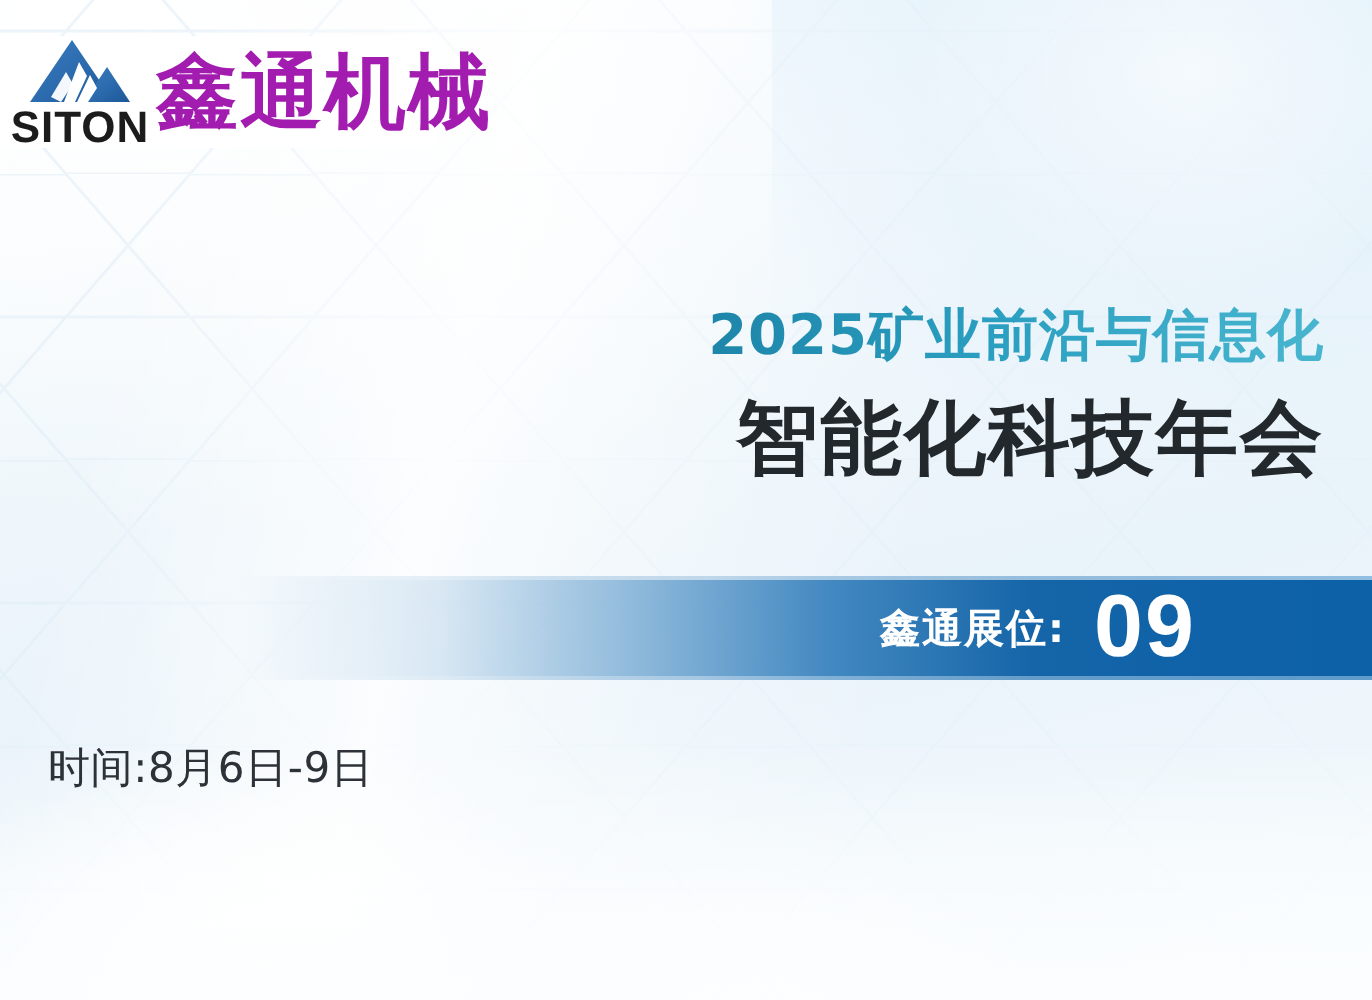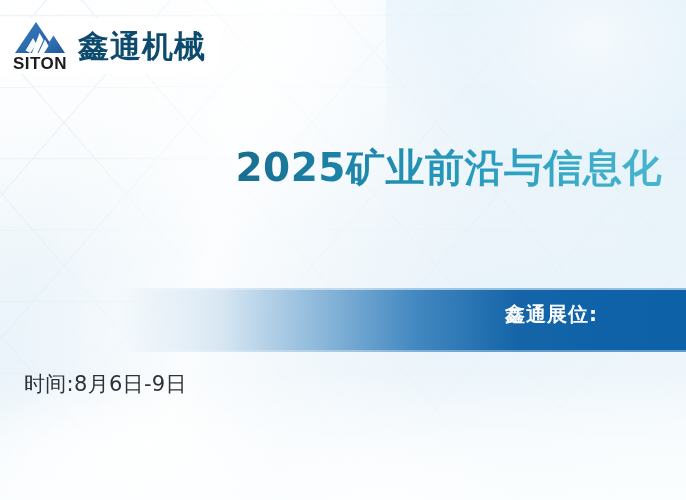--- a/index.html
+++ b/index.html
@@ -91,49 +91,49 @@
     flex: 0 0 60px;
     display: flex;
     flex-direction: column;
     align-items: center;
     justify-content: center;
   }
   .logo-mark svg { display: block; }
   .logo-siton {
     font-family: "Liberation Sans", "DejaVu Sans", sans-serif;
     font-weight: 700;
-    font-size: 17px;
+    font-size: 22px;
     letter-spacing: 0.5px;
     color: #1c1c1c;
     line-height: 1;
     margin-top: 1px;
   }
   .logo-cn {
     font-family: "DejaVu Sans", "Liberation Sans", sans-serif;
     font-weight: 700;
-    font-size: 31px;
-    letter-spacing: 1px;
-    color: #0c4a6e;
+    font-size: 41px;
+    letter-spacing: 1px;
+    color: #a21caf;
     line-height: 1;
     margin-left: 8px;
     white-space: nowrap;
   }
 
   
   .headline {
     position: absolute;
     left: 0;
     right: 24px;
     top: 143px;
     text-align: right;
   }
   .title-1 {
     font-family: "DejaVu Sans", "Liberation Sans", sans-serif;
     font-weight: 700;
-    font-size: 39px;
+    font-size: 28px;
     line-height: 50px;
     letter-spacing: 0.5px;
     white-space: nowrap;
     background: linear-gradient(96deg, #11405c 0%, #17506f 16%, #1a7fa3 48%, #2a9ec0 74%, #49b6cf 100%);
     -webkit-background-clip: text;
     background-clip: text;
     color: transparent;
     -webkit-text-fill-color: transparent;
   }
   .title-2 {
@@ -145,21 +145,21 @@
     white-space: nowrap;
     color: #23282c;
   }
 
   
   .booth-band {
     position: absolute;
     left: 120px;
     right: 0;
     top: 288px;
-    height: 64px;
+    height: 52px;
     background: linear-gradient(90deg,
       rgba(175,205,228,0) 0%,
       rgba(152,192,223,0.35) 18%,
       rgba(110,165,208,0.72) 34%,
       rgba(58,131,190,0.95) 52%,
       #1565a8 70%,
       #0f62a8 86%,
       #0d61a7 100%);
   }
   .booth-band::before {
@@ -271,25 +271,27 @@
           <path d="M13.5 30.5 L21 18 L24.5 24 L18.5 33 Z" fill="#ffffff" opacity="0.95"></path>
         </svg>
       </span>
       <span class="logo-siton">SITON</span>
     </div>
     <div class="logo-cn">鑫通机械</div>
   </div>
 
   <div class="headline">
     <div class="title-1">2025矿业前沿与信息化</div>
+    <div class="title-2">智能化科技年会</div>
   </div>
 
   <div class="booth-band">
     <div class="booth-inner">
       <span class="booth-label">鑫通展位:</span>
+      <span class="booth-number">09</span>
     </div>
   </div>
 
   <div class="meta-row">
     <span>时间:8月6日-9日</span>
   </div>
 
 </div>
 
 </body></html>

